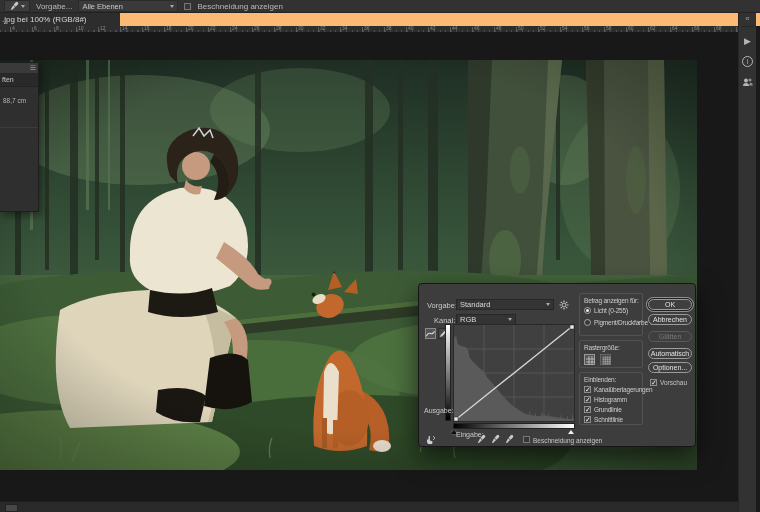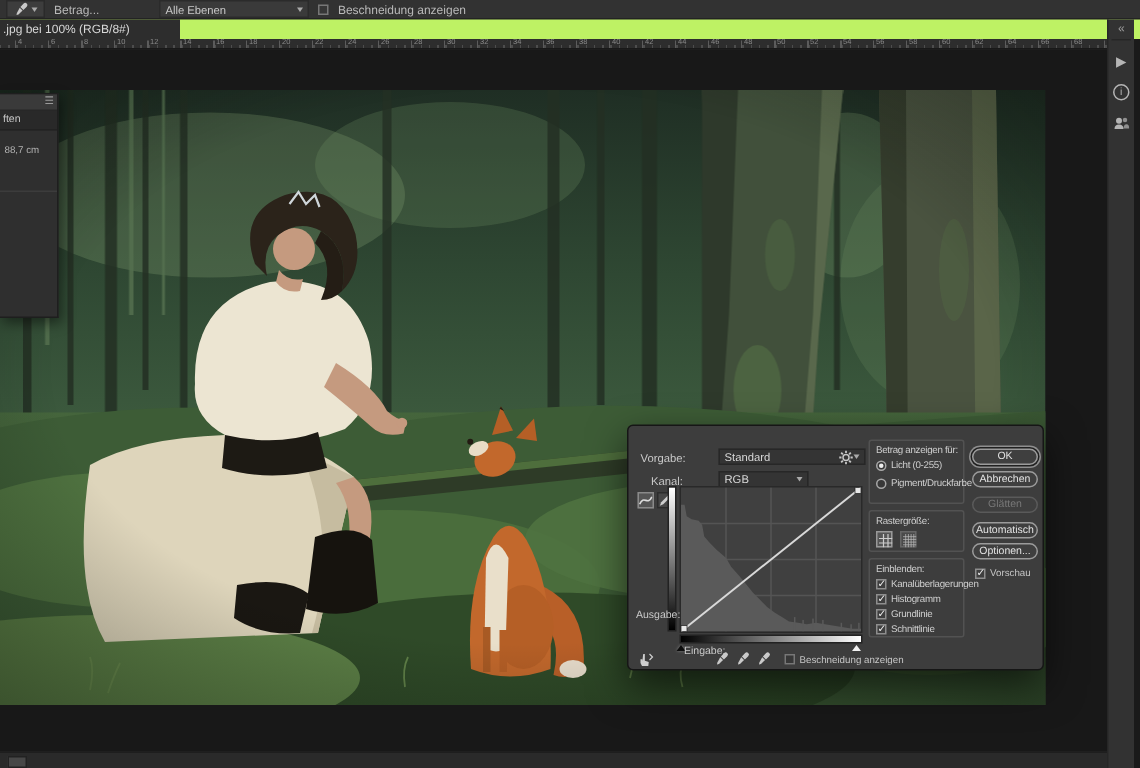--- a/index.html
+++ b/index.html
@@ -7,26 +7,26 @@
        font-family:"Liberation Sans",sans-serif;-webkit-font-smoothing:antialiased;}
   
   .options-bar{position:absolute;top:0;left:0;width:760px;height:13px;background:#323232;
        border-bottom:1px solid #232323;display:flex;align-items:center;gap:6px;
        padding-left:4px;box-sizing:border-box;font-size:8px;color:#b9b9b9;z-index:50;}
   .tool-chip{width:24px;height:10px;background:#3d3d3d;border:1px solid #2a2a2a;
        display:flex;align-items:center;justify-content:center;gap:2px;}
   .chev{width:0;height:0;border-left:2.5px solid transparent;border-right:2.5px solid transparent;
        border-top:3px solid #a9a9a9;display:inline-block;}
   .opt-dd{width:92px;height:10px;background:#3a3a3a;border:1px solid #2b2b2b;display:flex;
-       align-items:center;justify-content:space-between;padding:0 3px;font-size:7.5px;color:#c9c9c9;margin-left:34px;}
+       align-items:center;justify-content:space-between;padding:0 3px;font-size:7.5px;color:#c9c9c9;}
   .cb{width:7px;height:7px;box-sizing:border-box;border:1px solid #8e8e8e;background:#3f3f3f;
        font-size:7px;line-height:6px;text-align:center;color:#f0f0f0;flex:0 0 auto;}
   .cb.unchecked{color:transparent;background:#373737;border-color:#777;}
   
-  .tab-bar{position:absolute;top:13px;left:0;width:760px;height:13px;background:#bef264;z-index:50;}
+  .tab-bar{position:absolute;top:13px;left:0;width:760px;height:13px;background:#fdba74;z-index:50;}
   .doc-tab{position:absolute;left:0;top:0;width:120px;height:13px;background:#2d2d2d;
        color:#d8d8d8;font-size:8px;line-height:13px;padding-left:2px;box-sizing:border-box;
        white-space:nowrap;overflow:hidden;}
   
   .ruler{position:absolute;top:26px;left:0;width:738px;height:6px;background:#2d2d2d;
        border-bottom:1px solid #191919;z-index:40;}
   .ruler::before{content:"";position:absolute;left:0;right:0;top:4px;bottom:0;
        background:repeating-linear-gradient(90deg,#4d4d4d 0 1px,transparent 1px 5.5px);}
   .ruler::after{content:"";position:absolute;left:10px;right:0;top:1px;bottom:0;
        background:repeating-linear-gradient(90deg,#5c5c5c 0 1px,transparent 1px 22px);}
@@ -58,21 +58,21 @@
   .fp-div{position:absolute;left:0;right:0;top:64px;height:1px;background:#3c3c3c;}
   
   .dialog{position:absolute;left:418px;top:283px;width:278px;height:164px;background:#3d3d3d;
        border:1px solid #161616;border-radius:4px;box-shadow:0 10px 26px rgba(0,0,0,.6);
        z-index:60;color:#d4d4d4;font-size:7.5px;box-sizing:border-box;}
   .dlg-title{height:12px;line-height:12px;text-align:center;background:#464646;
        border-bottom:1px solid #2b2b2b;border-radius:4px 4px 0 0;font-size:8px;color:#d0d0d0;}
   .dlg-label{position:absolute;color:#c9c9c9;}
   .dd{position:absolute;height:11px;background:#343434;border:1px solid #272727;display:flex;
        align-items:center;justify-content:space-between;padding:0 3px;box-sizing:border-box;
-       font-size:7.5px;color:#d8d8d8;margin-left:23px;}
+       font-size:7.5px;color:#d8d8d8;}
   .icon-btn{position:absolute;width:11px;height:11px;background:#474747;border:1px solid #2c2c2c;
        display:flex;align-items:center;justify-content:center;box-sizing:border-box;}
   .icon-btn.sel{background:#555;border-color:#8a8a8a;}
   .graph{position:absolute;left:34px;top:40px;width:120px;height:96px;background:#404040;
        border:1px solid #292929;box-sizing:content-box;}
   .vgrad{position:absolute;left:26px;top:40px;width:6px;height:97px;border:1px solid #222;
        background:linear-gradient(#ffffff,#000000);box-sizing:border-box;}
   .hgrad{position:absolute;left:34px;top:139px;width:122px;height:6px;border:1px solid #222;
        background:linear-gradient(90deg,#000,#fff);box-sizing:border-box;}
   .tri{position:absolute;width:0;height:0;border-left:3px solid transparent;border-right:3px solid transparent;}
@@ -99,21 +99,21 @@
 <div id="app">
 
   <div class="options-bar">
     <div class="tool-chip">
       <svg class="drop-ic" viewBox="0 0 10 12">
         <path d="M6.4,1.4 a1.6,1.6 0 0 1 2.3,2.3 L6.2,6.2 4,4 Z" fill="#c9c9c9"></path>
         <path d="M3.5,4.5 L5.6,6.6 2.6,9.6 1.1,9.9 1.4,8.4 Z" fill="#c9c9c9"></path>
       </svg>
       <span class="chev"></span>
     </div>
-    <span>Betrag...</span>
+    <span>Vorgabe...</span>
     <div class="opt-dd">
       <span>Alle Ebenen</span>
       <span class="chev"></span>
     </div>
     <span class="cb unchecked">✓</span>
     <span>Beschneidung anzeigen</span>
   </div>
 
   <div class="tab-bar">
     <div class="doc-tab">.jpg bei 100% (RGB/8#)</div>

